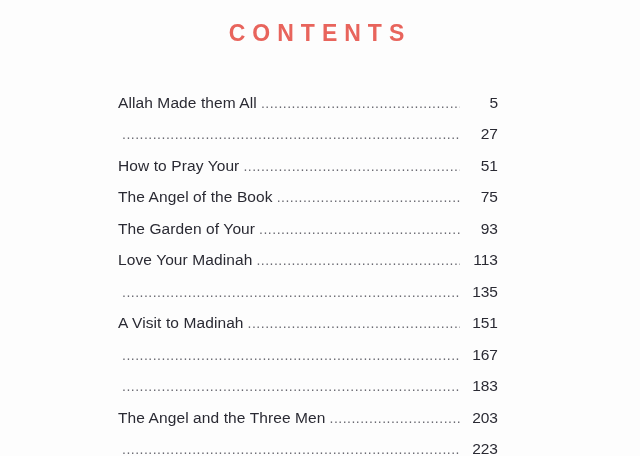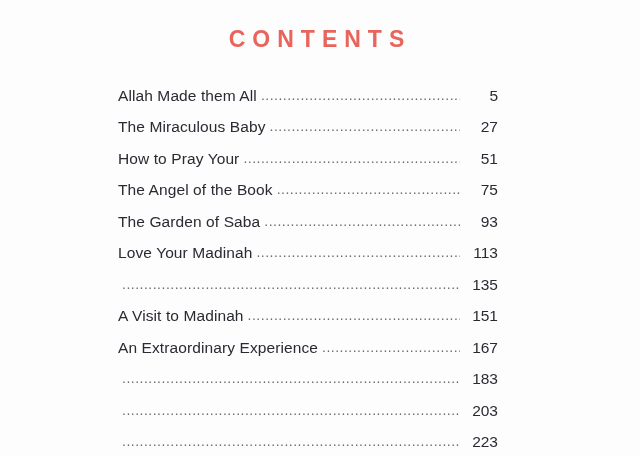--- a/index.html
+++ b/index.html
@@ -15,39 +15,39 @@
   }
   .page {
     position: relative;
     width: 640px;
     height: 456px;
     background: #fdfdfd;
   }
   .contents-title {
     text-align: center;
     margin: 0;
-    padding-top: 26px;
+    padding-top: 20px;
     font-size: 23px;
     font-weight: bold;
     letter-spacing: 7px;
     color: #e8645c;
     font-family: "Liberation Sans", sans-serif;
   }
   .toc {
     margin: 0;
     padding: 0;
     list-style: none;
     position: absolute;
     left: 118px;
     top: 80px;
     width: 380px;
   }
   .toc-entry {
     display: flex;
-    align-items: center;
+    align-items: flex-end;
     font-size: 15.5px;
     color: #2a2a33;
     height: 31.5px;
   }
   .entry-title {
     white-space: nowrap;
     flex: 0 0 auto;
     letter-spacing: 0.1px;
   }
   .dots {
@@ -77,39 +77,38 @@
 
   <ul class="toc">
 
     <li class="toc-entry">
       <span class="entry-title">Allah Made them All</span>
       <span class="dots">........................................................................................................</span>
       <span class="page-num">5</span>
     </li>
 
     <li class="toc-entry">
-      <span class="entry-title">The Miraculous Baby</span>
       <span class="dots">........................................................................................................</span>
       <span class="page-num">27</span>
     </li>
 
     <li class="toc-entry">
       <span class="entry-title">How to Pray Your</span>
       <span class="dots">........................................................................................................</span>
       <span class="page-num">51</span>
     </li>
 
     <li class="toc-entry">
       <span class="entry-title">The Angel of the Book</span>
       <span class="dots">........................................................................................................</span>
       <span class="page-num">75</span>
     </li>
 
     <li class="toc-entry">
-      <span class="entry-title">The Garden of Saba</span>
+      <span class="entry-title">The Garden of Your</span>
       <span class="dots">........................................................................................................</span>
       <span class="page-num">93</span>
     </li>
 
     <li class="toc-entry">
       <span class="entry-title">Love Your Madinah</span>
       <span class="dots">........................................................................................................</span>
       <span class="page-num">113</span>
     </li>
 
@@ -118,31 +117,31 @@
       <span class="page-num">135</span>
     </li>
 
     <li class="toc-entry">
       <span class="entry-title">A Visit to Madinah</span>
       <span class="dots">........................................................................................................</span>
       <span class="page-num">151</span>
     </li>
 
     <li class="toc-entry">
-      <span class="entry-title">An Extraordinary Experience</span>
       <span class="dots">........................................................................................................</span>
       <span class="page-num">167</span>
     </li>
 
     <li class="toc-entry">
       <span class="dots">........................................................................................................</span>
       <span class="page-num">183</span>
     </li>
 
     <li class="toc-entry">
+      <span class="entry-title">The Angel and the Three Men</span>
       <span class="dots">........................................................................................................</span>
       <span class="page-num">203</span>
     </li>
 
     <li class="toc-entry">
       <span class="dots">........................................................................................................</span>
       <span class="page-num">223</span>
     </li>
 
   </ul>

